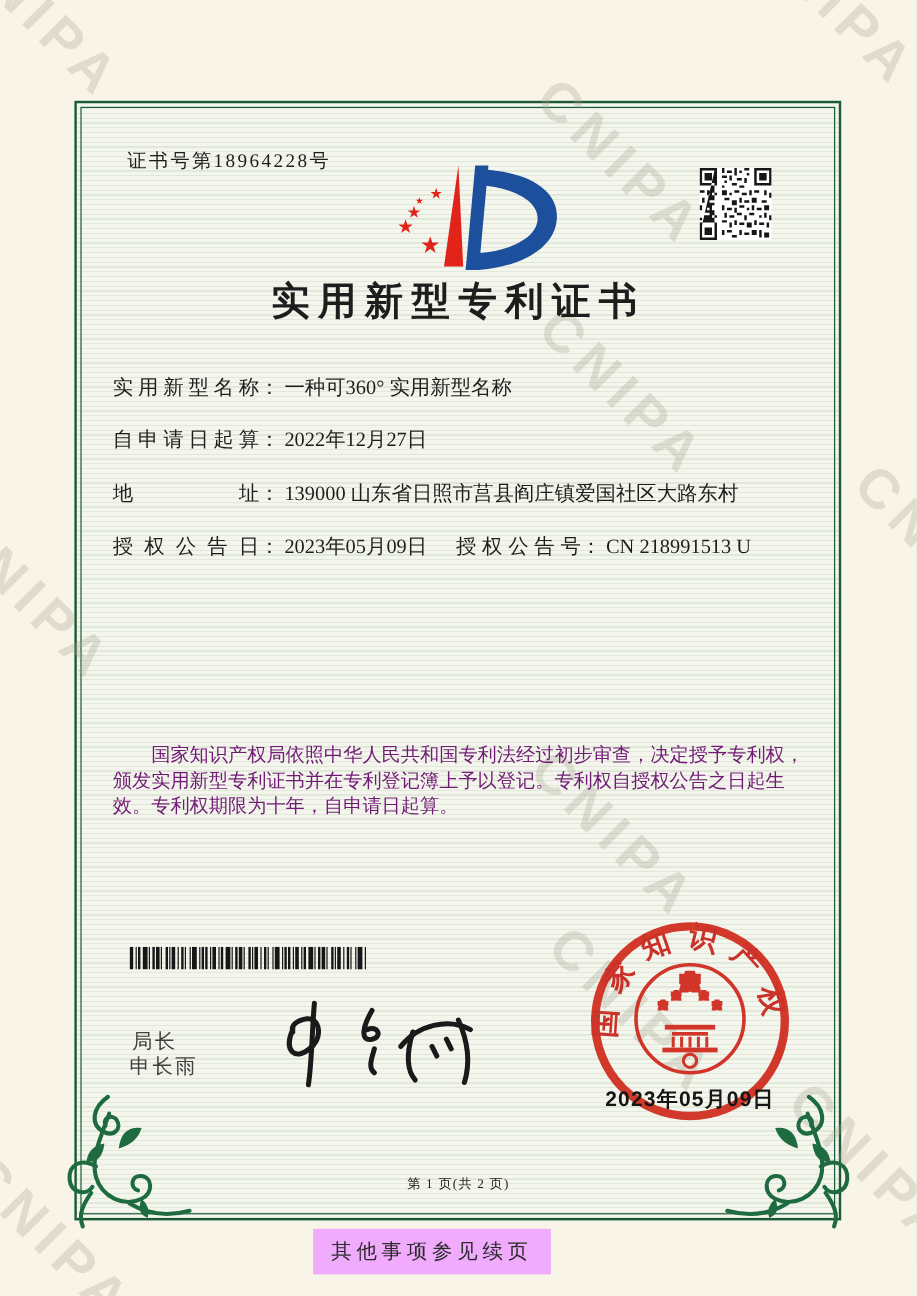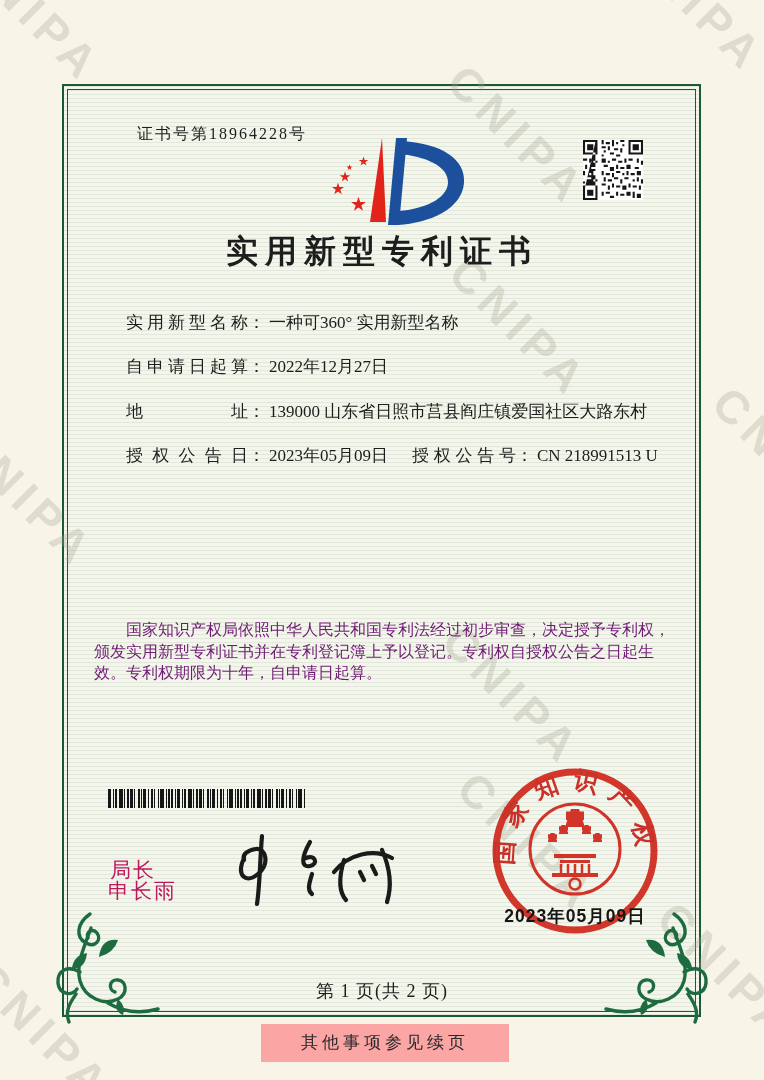--- a/index.html
+++ b/index.html
@@ -5,35 +5,35 @@
   html,body{margin:0;padding:0;background:#e8e4d8;}
   .page{position:relative;width:764px;height:1080px;margin:0 auto;background:#f8f4e8;overflow:hidden;
         font-family:"Liberation Serif","DejaVu Serif",serif;color:#1d1d1d;}
   .wm{position:absolute;font-family:"Liberation Sans","DejaVu Sans",sans-serif;font-weight:bold;
       font-size:46px;letter-spacing:7px;color:rgba(165,161,143,0.30);transform:rotate(45deg);
       white-space:nowrap;z-index:1;pointer-events:none;}
   .frame{position:absolute;left:62px;top:84px;width:635px;height:929px;border:2px solid #1b5a36;
          background:repeating-linear-gradient(0deg, rgba(110,150,108,0.14) 0 1px, transparent 1px 4px),#f4f6ed;z-index:0;}
   .frame::before{content:"";position:absolute;inset:3px;border:1.5px solid #1b5a36;}
   .abs{position:absolute;z-index:2;}
-  .cert-no{left:106px;top:124px;font-size:16px;letter-spacing:2px;margin-left:31px;}
+  .cert-no{left:106px;top:124px;font-size:16px;letter-spacing:2px;}
   .title{left:0;top:230px;width:100%;margin:0;text-align:center;font-size:32px;font-weight:bold;letter-spacing:7px;}
   .fields{left:94px;top:311px;width:600px;font-size:17px;}
   .frow{height:44.3px;white-space:nowrap;}
-  .flabel{display:inline-block;width:122px;text-align:justify;text-align-last:justify;vertical-align:top;margin-left:32px;}
+  .flabel{display:inline-block;width:122px;text-align:justify;text-align-last:justify;vertical-align:top;}
   .flabel.g2{width:104px;margin-left:24px;}
   .fcolon{display:inline-block;}
   .fval{padding-left:4px;}
   .paras{left:94px;top:619px;width:581px;}
   .paras p{margin:0 0 9px 0;font-size:16px;line-height:21.7px;text-indent:2em;color:#701a75;}
-  .director{font-family:"Liberation Sans","DejaVu Sans",sans-serif;font-size:21px;letter-spacing:2px;color:#be185d;}
+  .director{font-family:"Liberation Sans","DejaVu Sans",sans-serif;font-size:17px;letter-spacing:2px;color:#404040;}
   .seal-date{font-family:"Liberation Sans","DejaVu Sans",sans-serif;font-size:17.5px;font-weight:bold;
              color:#151515;text-align:center;letter-spacing:1px;z-index:4;}
-  .page-no{left:0;top:979px;width:100%;text-align:center;font-size:18px;letter-spacing:1px;}
-  .cont-box{left:261px;top:1024px;width:248px;height:38px;background:#fca5a5;text-align:center;
+  .page-no{left:0;top:979px;width:100%;text-align:center;font-size:11px;letter-spacing:1px;}
+  .cont-box{left:261px;top:1024px;width:198px;height:38px;background:#f0abfc;text-align:center;
             line-height:38px;font-size:17px;letter-spacing:4px;color:#2a2a2a;}
   svg{display:block;}
 </style>
 </head>
 <body>
 
 <div class="page">
 
   <svg width="0" height="0" aria-hidden="true">
       <defs>

